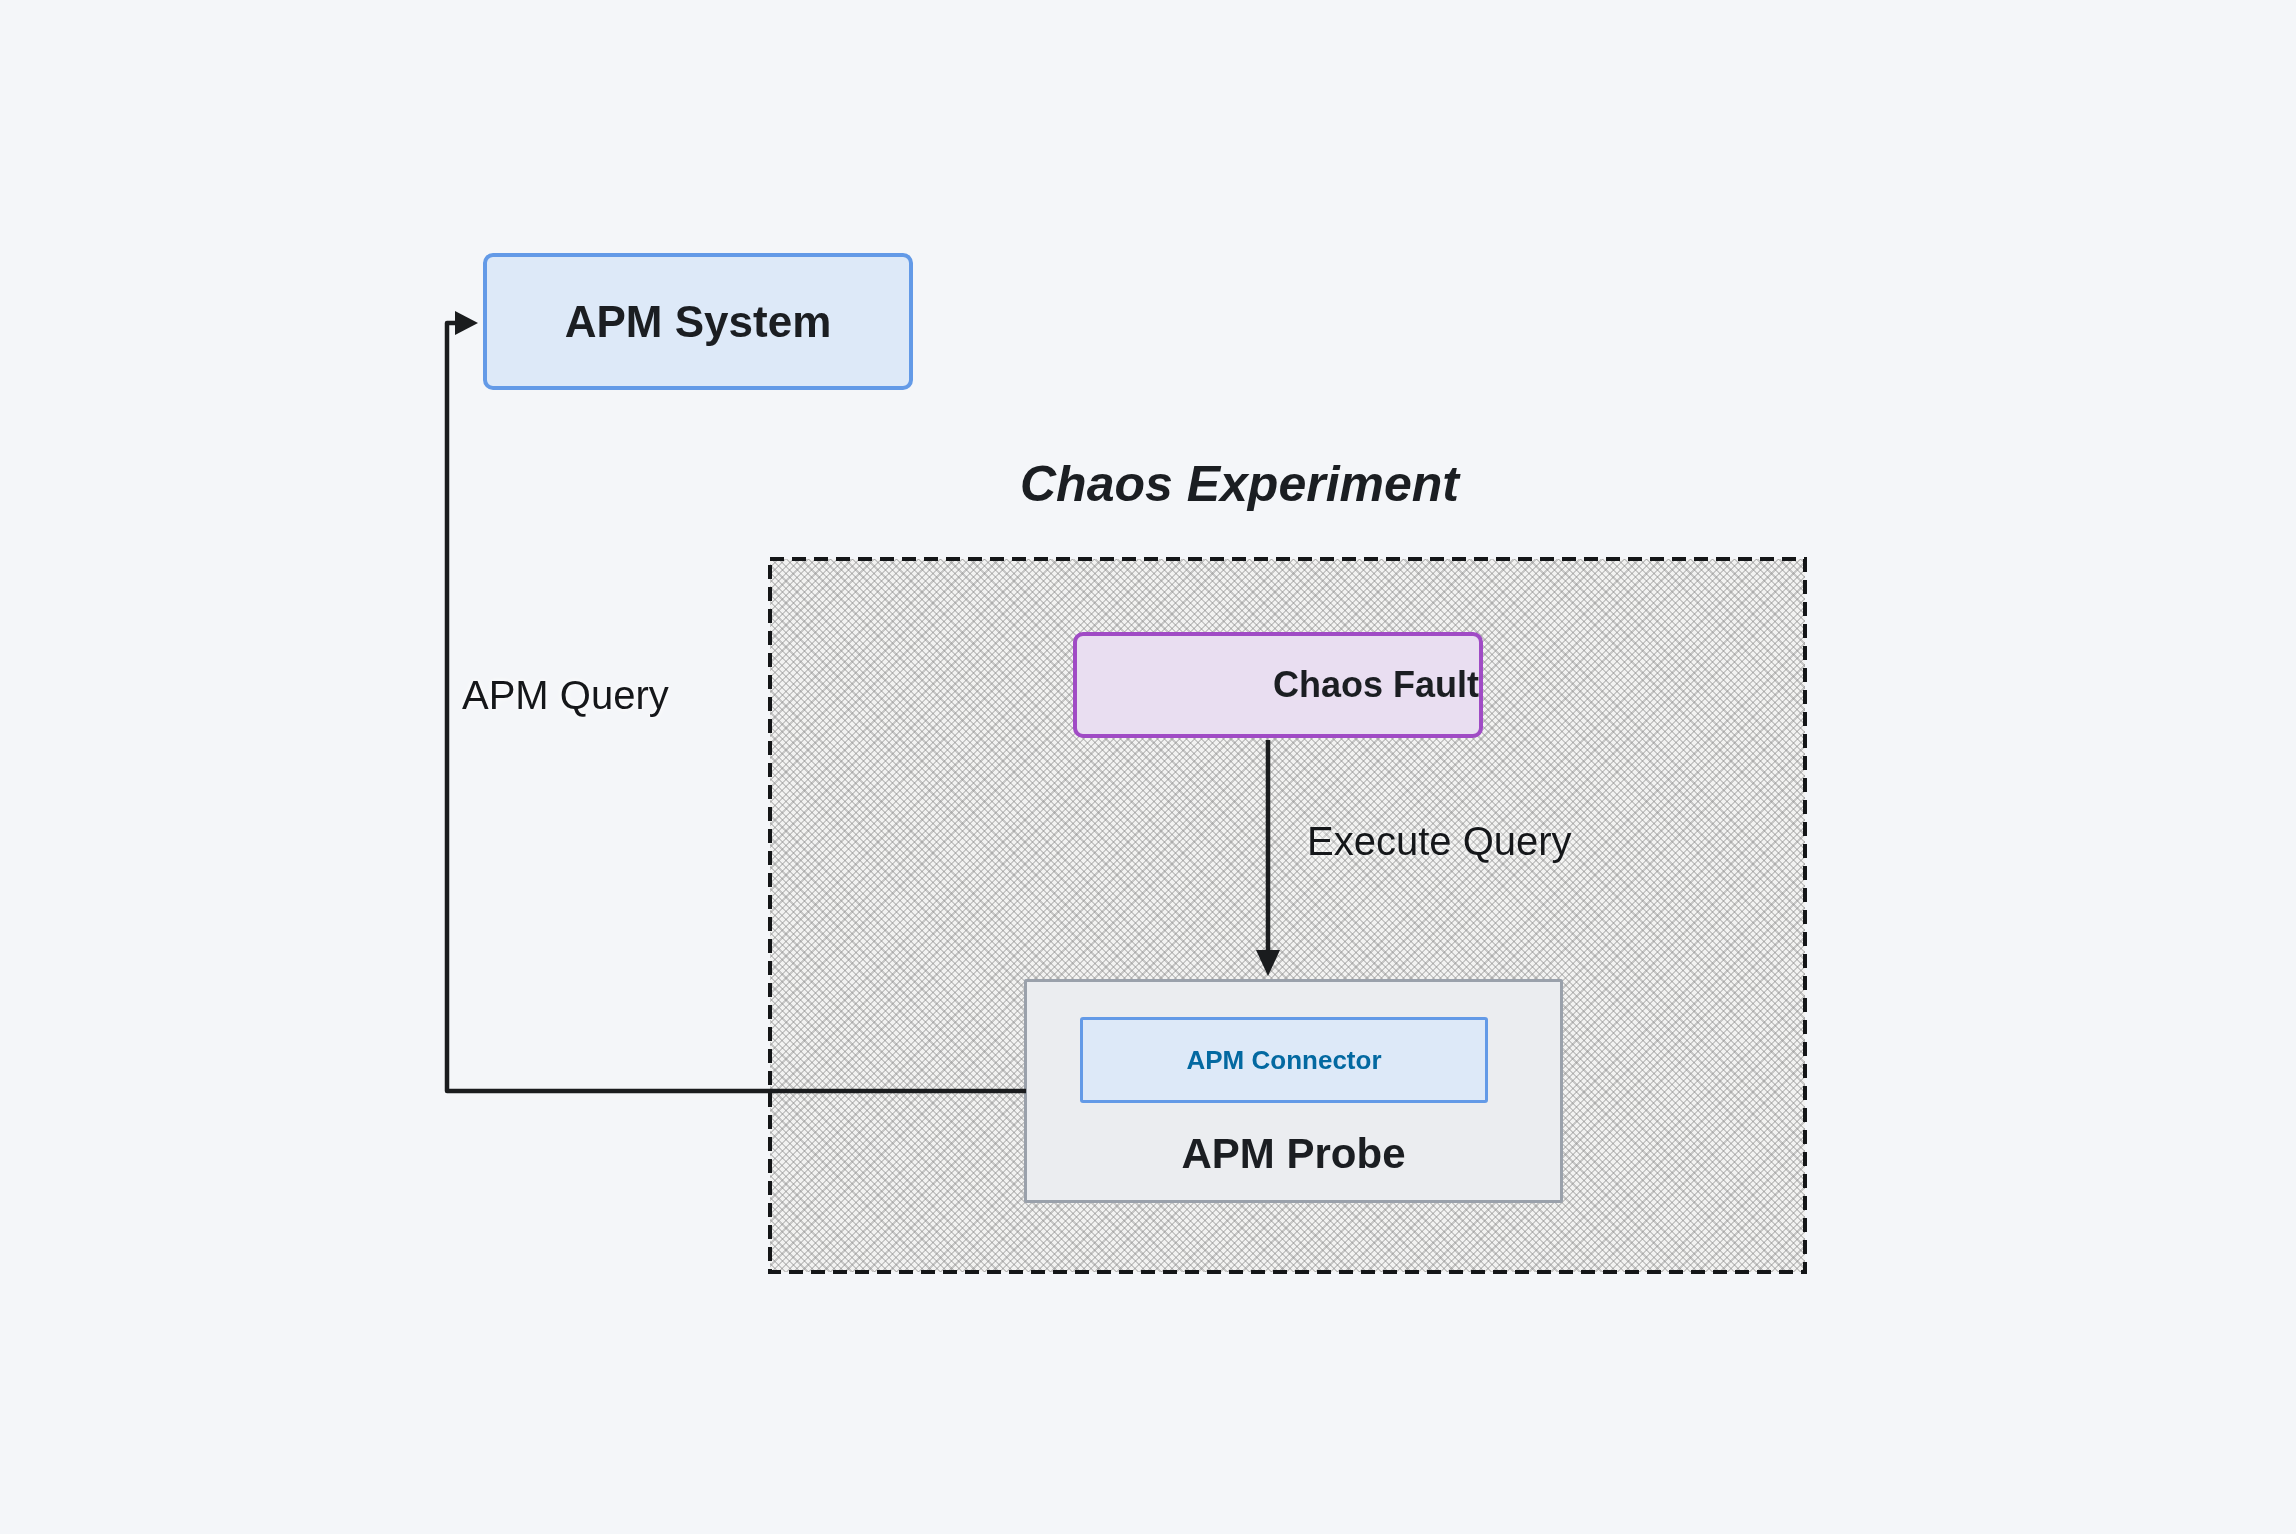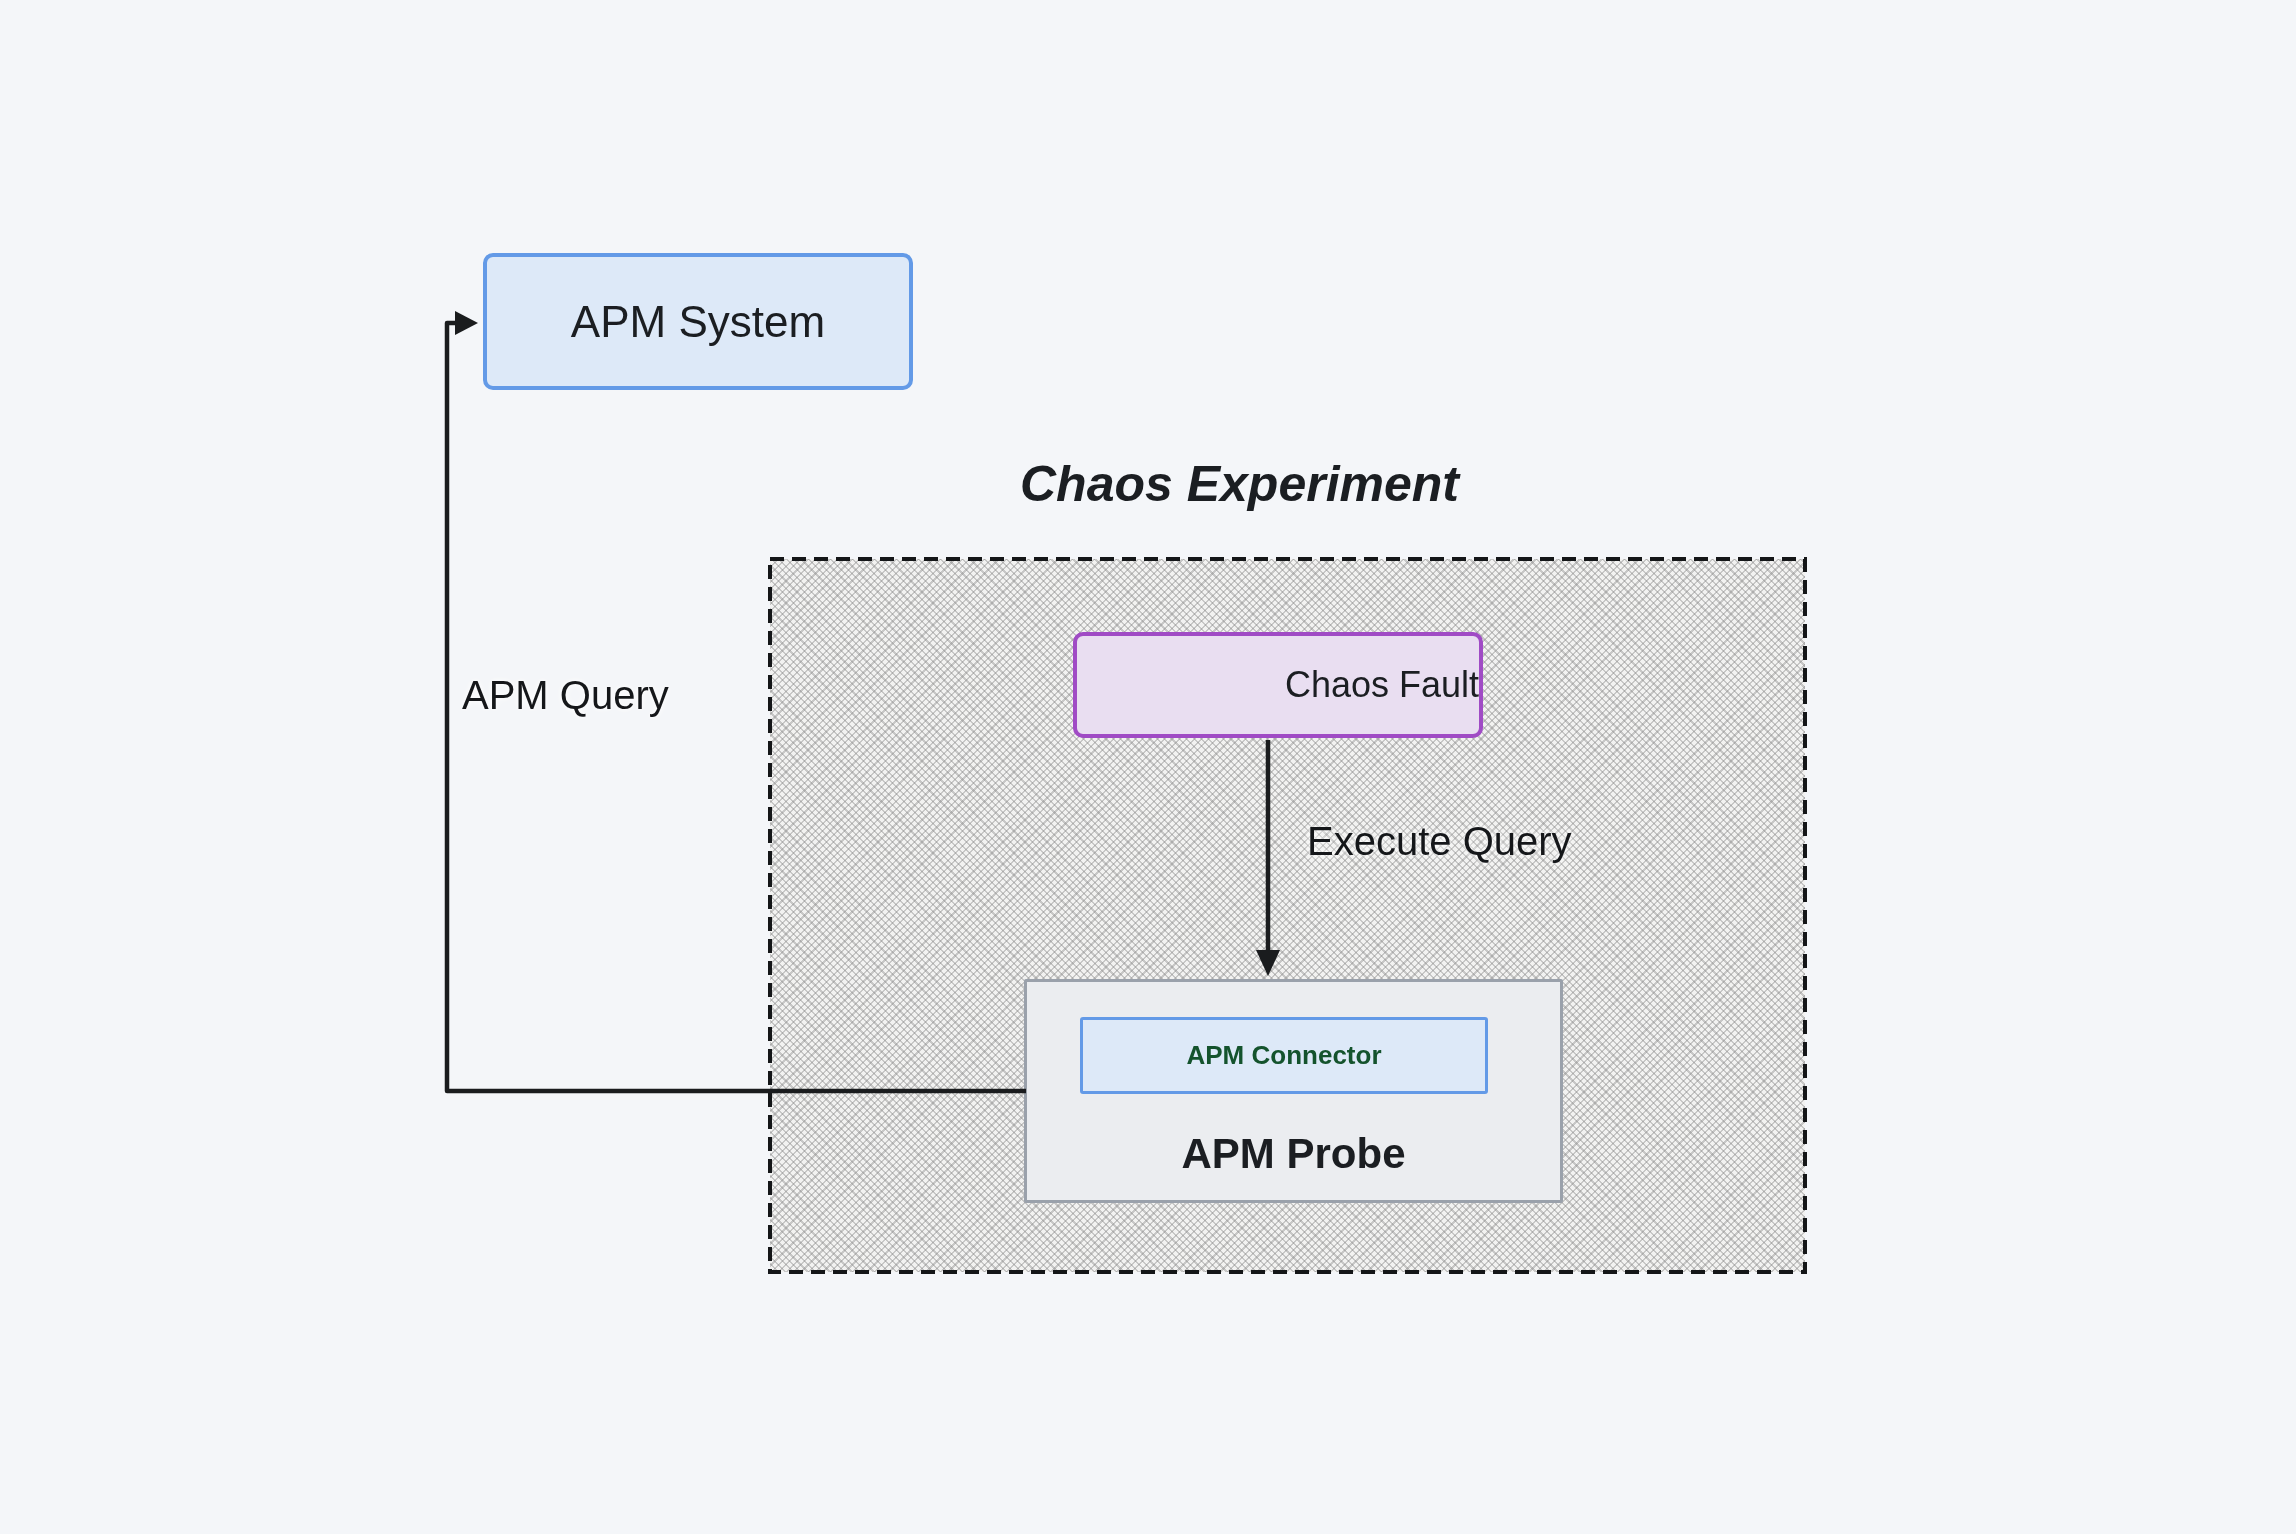--- a/index.html
+++ b/index.html
@@ -9,21 +9,21 @@
     width:2296px;height:1534px;
     background:#f4f6f9;
     font-family:"Liberation Sans", sans-serif;
     overflow:hidden;
   }
   .node{
     position:absolute;
     display:flex;align-items:center;justify-content:center;
     box-sizing:border-box;
     color:#1b1e22;
-    font-weight:400;
+    font-weight:700;
   }
   .node-blue{
     background:#dde9f8;
     border:4px solid #639ae7;
     border-radius:10px;
   }
   .apm-system{
     left:483px;top:253px;width:430px;height:137px;
     font-size:44px;
   }
@@ -62,27 +62,27 @@
   .apm-probe{
     position:absolute;
     left:254px;top:420px;width:539px;height:224px;
     background:#ebedf0;
     border:3px solid #9aa1ab;
     border-radius:2px;
     box-sizing:border-box;
   }
   .apm-connector{
     position:absolute;
-    left:53px;top:35px;width:408px;height:77px;
+    left:53px;top:35px;width:408px;height:86px;
     background:#dde9f8;
     border:3px solid #639ae7;
     border-radius:3px;
     box-sizing:border-box;
     display:flex;align-items:center;justify-content:center;
-    font-size:26px;font-weight:600;color:#14532d;
+    font-size:26px;font-weight:600;color:#0369a1;
   }
   .apm-probe-label{
     position:absolute;
     left:0;top:140px;width:100%;
     text-align:center;
     font-size:42px;font-weight:600;color:#1b1e22;margin-top:8px;
   }
   .overlay{
     position:absolute;left:0;top:0;width:2296px;height:1534px;
     pointer-events:none;

